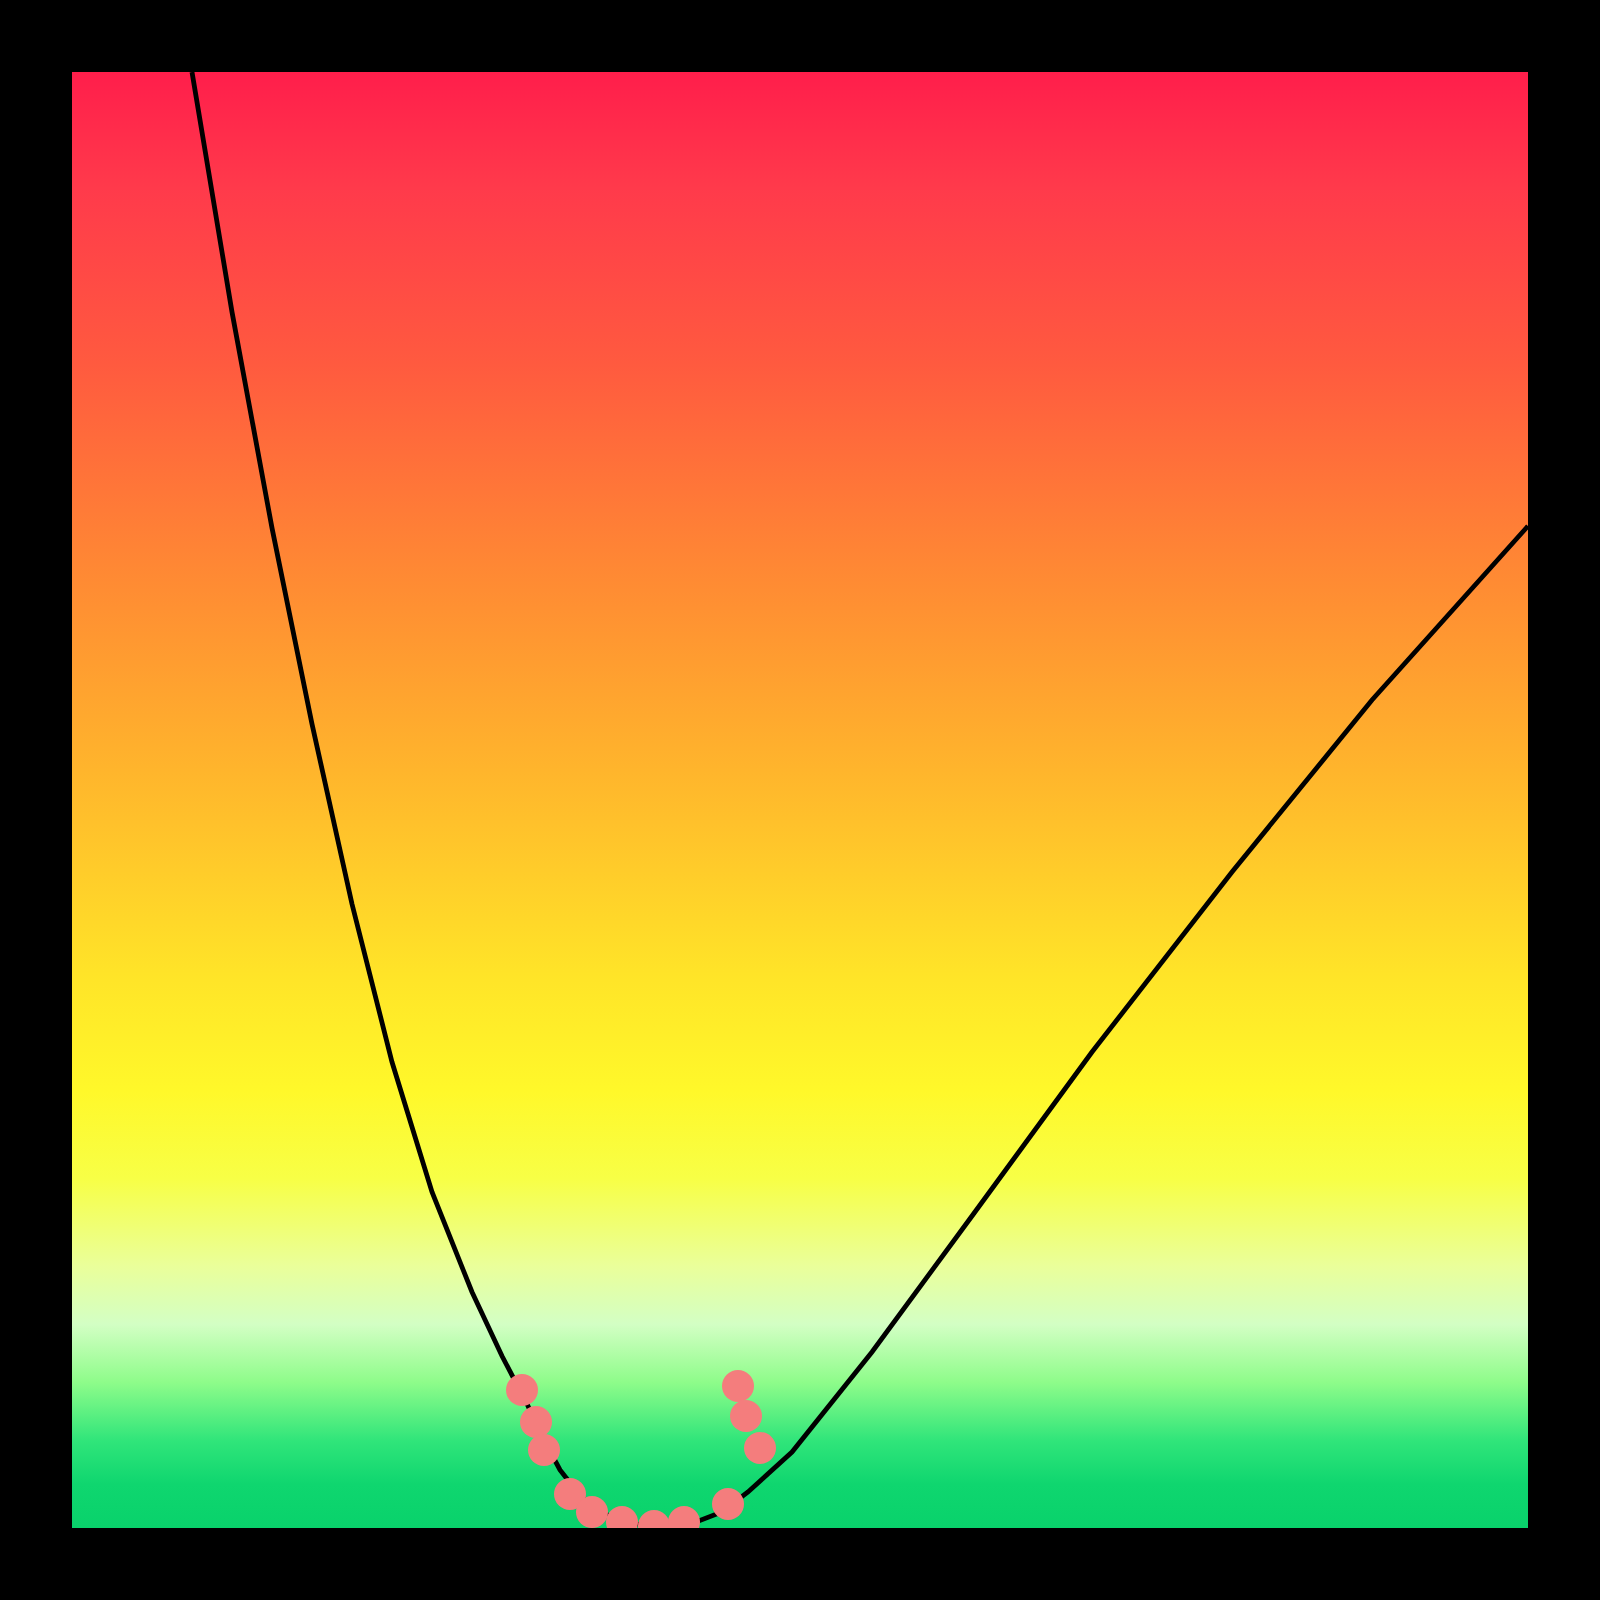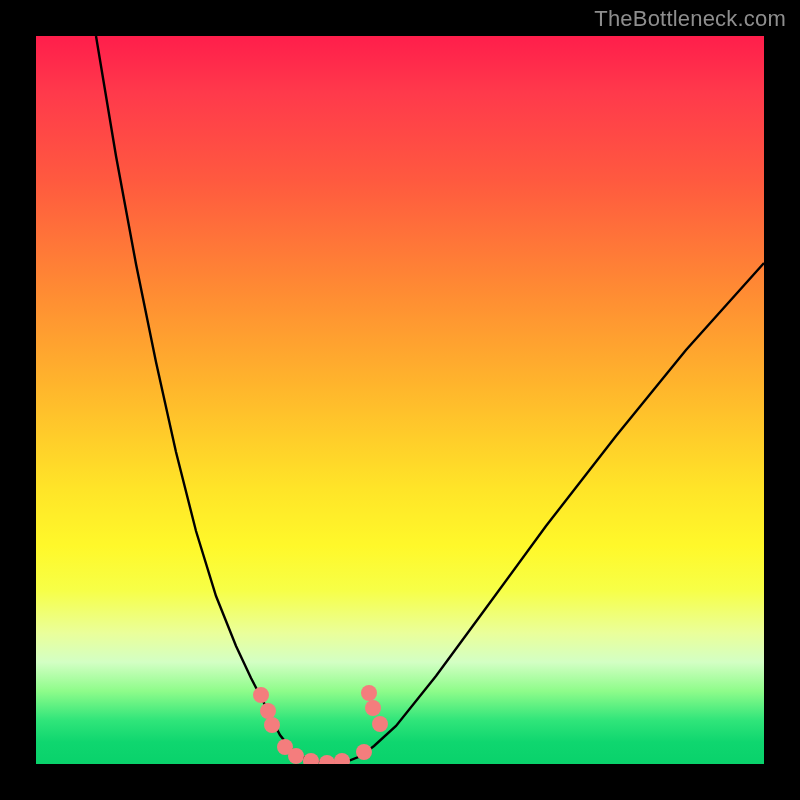--- a/index.html
+++ b/index.html
@@ -97,14 +97,13 @@
         <div class="dot" style="left: 275px; top: 725px;"></div>
         <div class="dot" style="left: 291px; top: 727px;"></div>
         <div class="dot" style="left: 306px; top: 725px;"></div>
         <div class="dot" style="left: 328px; top: 716px;"></div>
         <div class="dot" style="left: 333px; top: 657px;"></div>
         <div class="dot" style="left: 337px; top: 672px;"></div>
         <div class="dot" style="left: 344px; top: 688px;"></div>
       </div>
   </div>
 
-  <div class="watermark">TheBottleneck.com</div>
 </div>
 
 </body></html>

